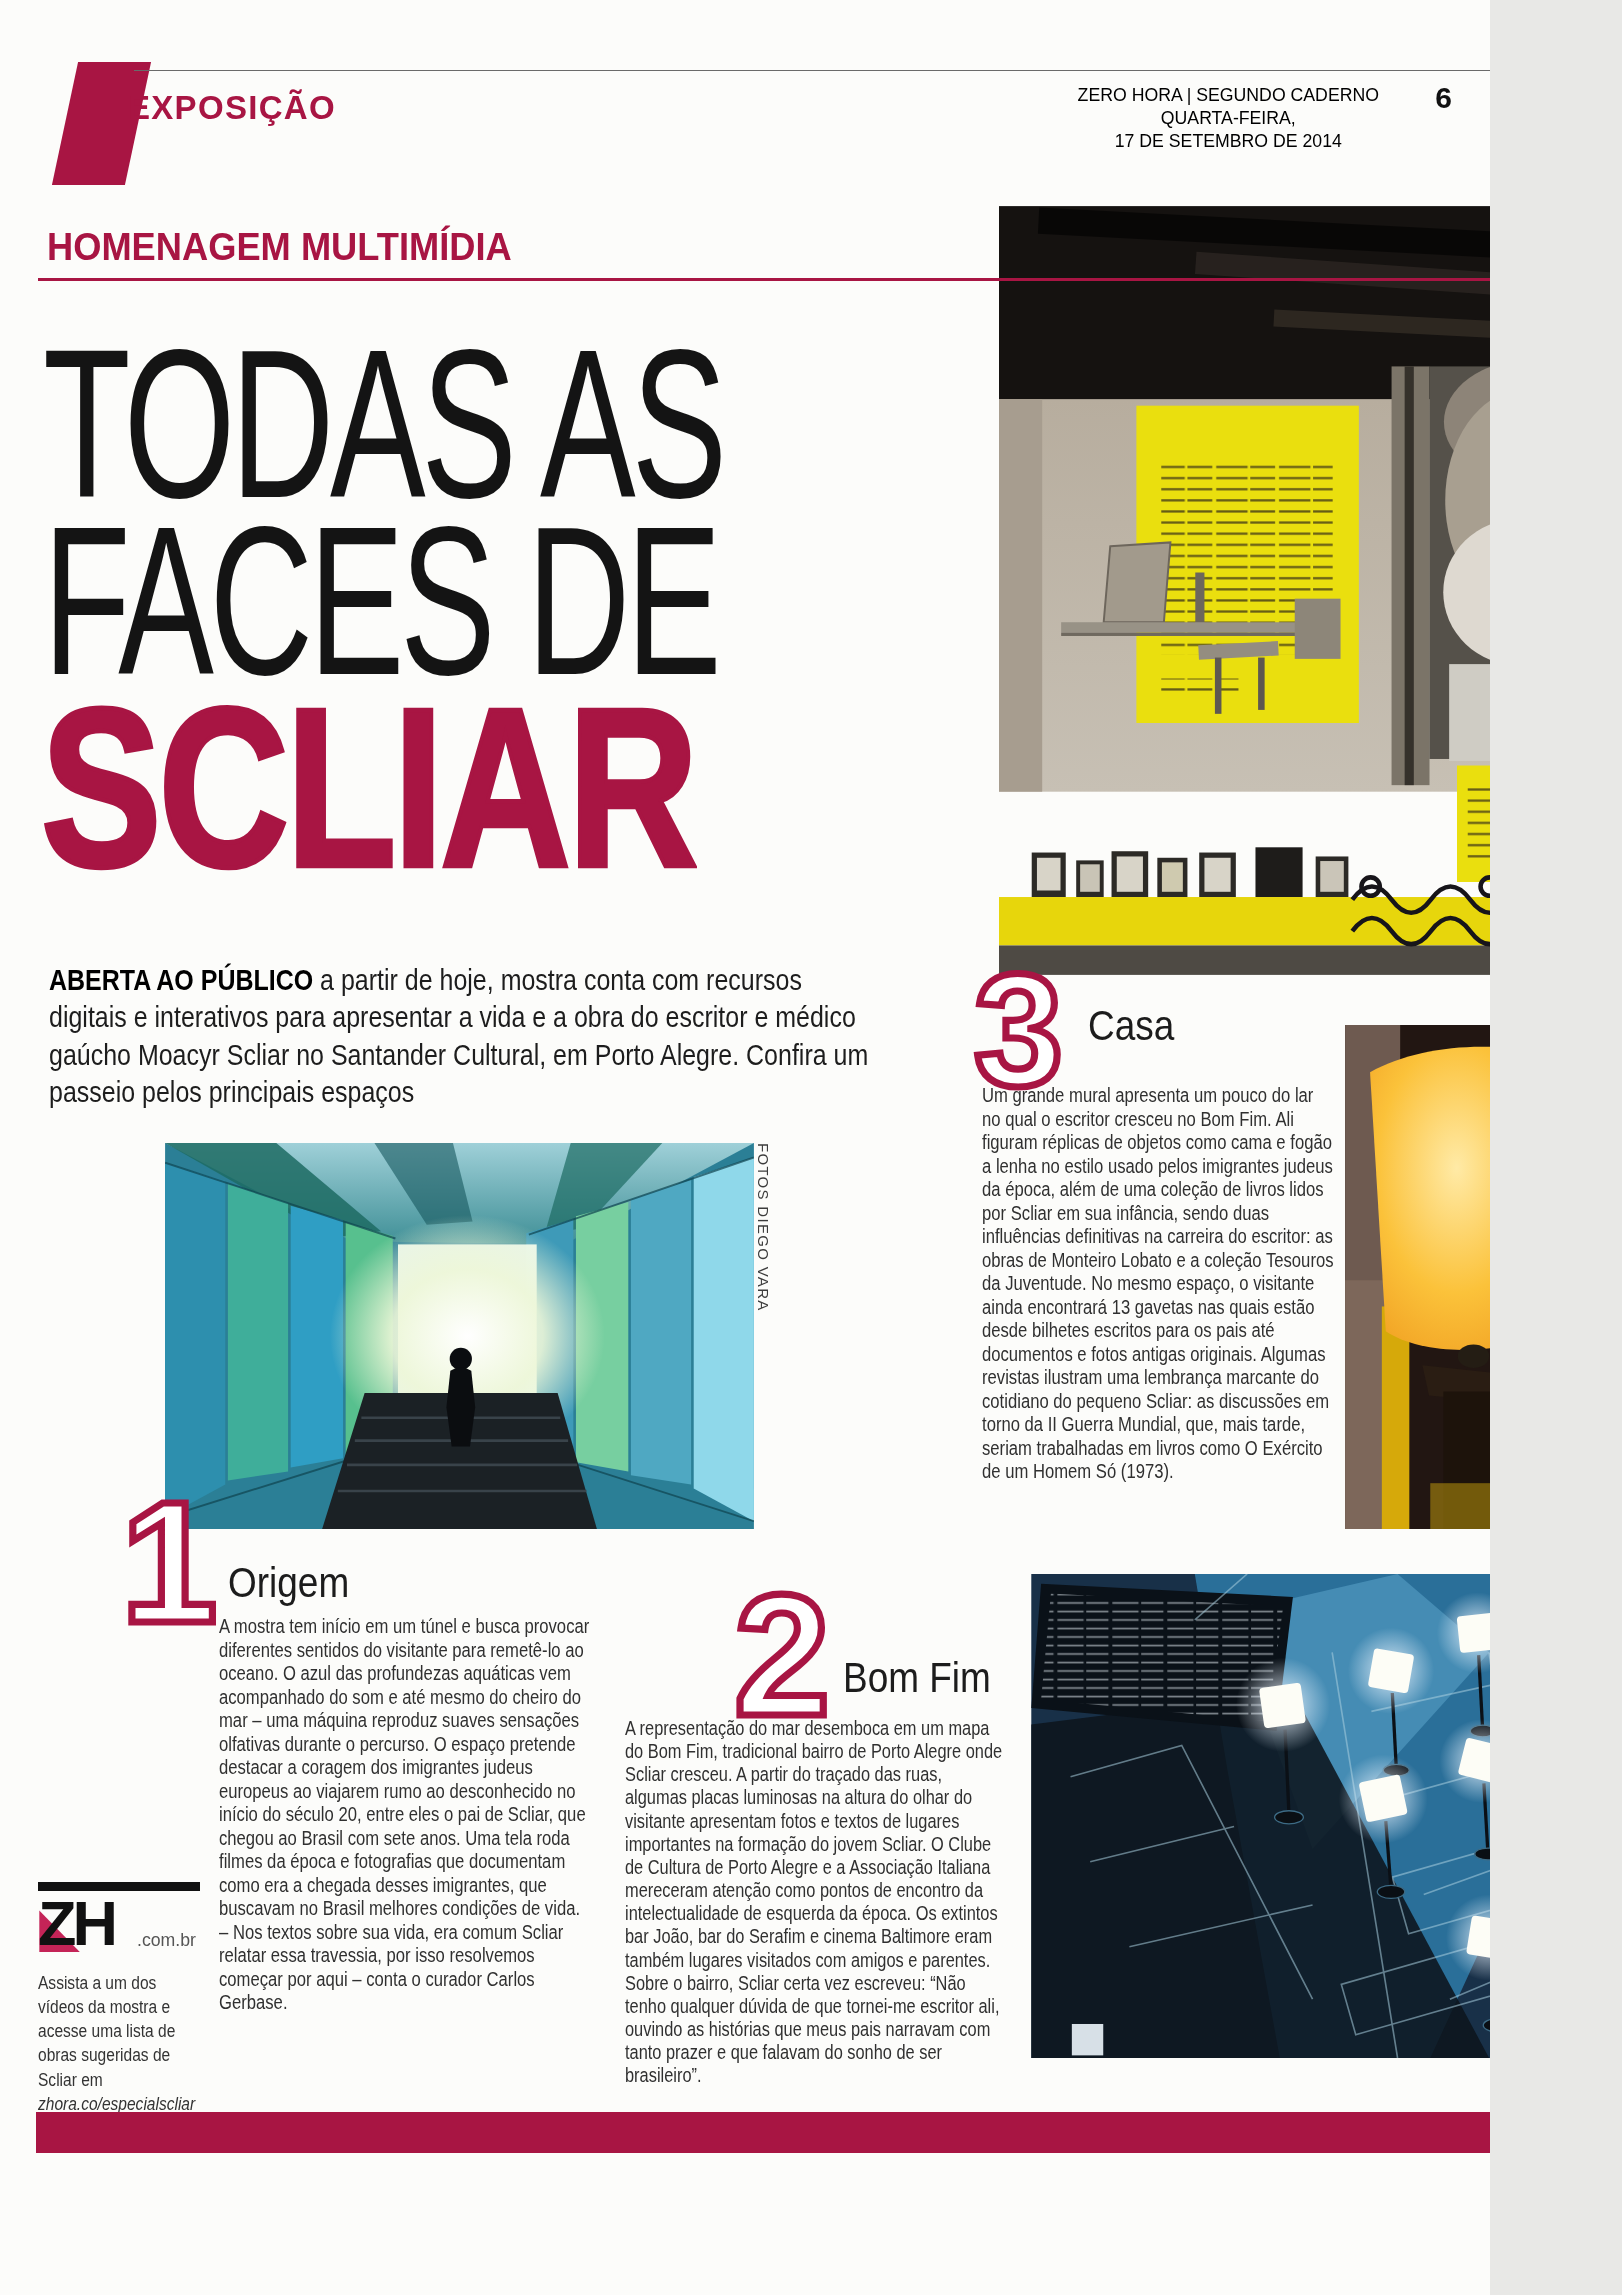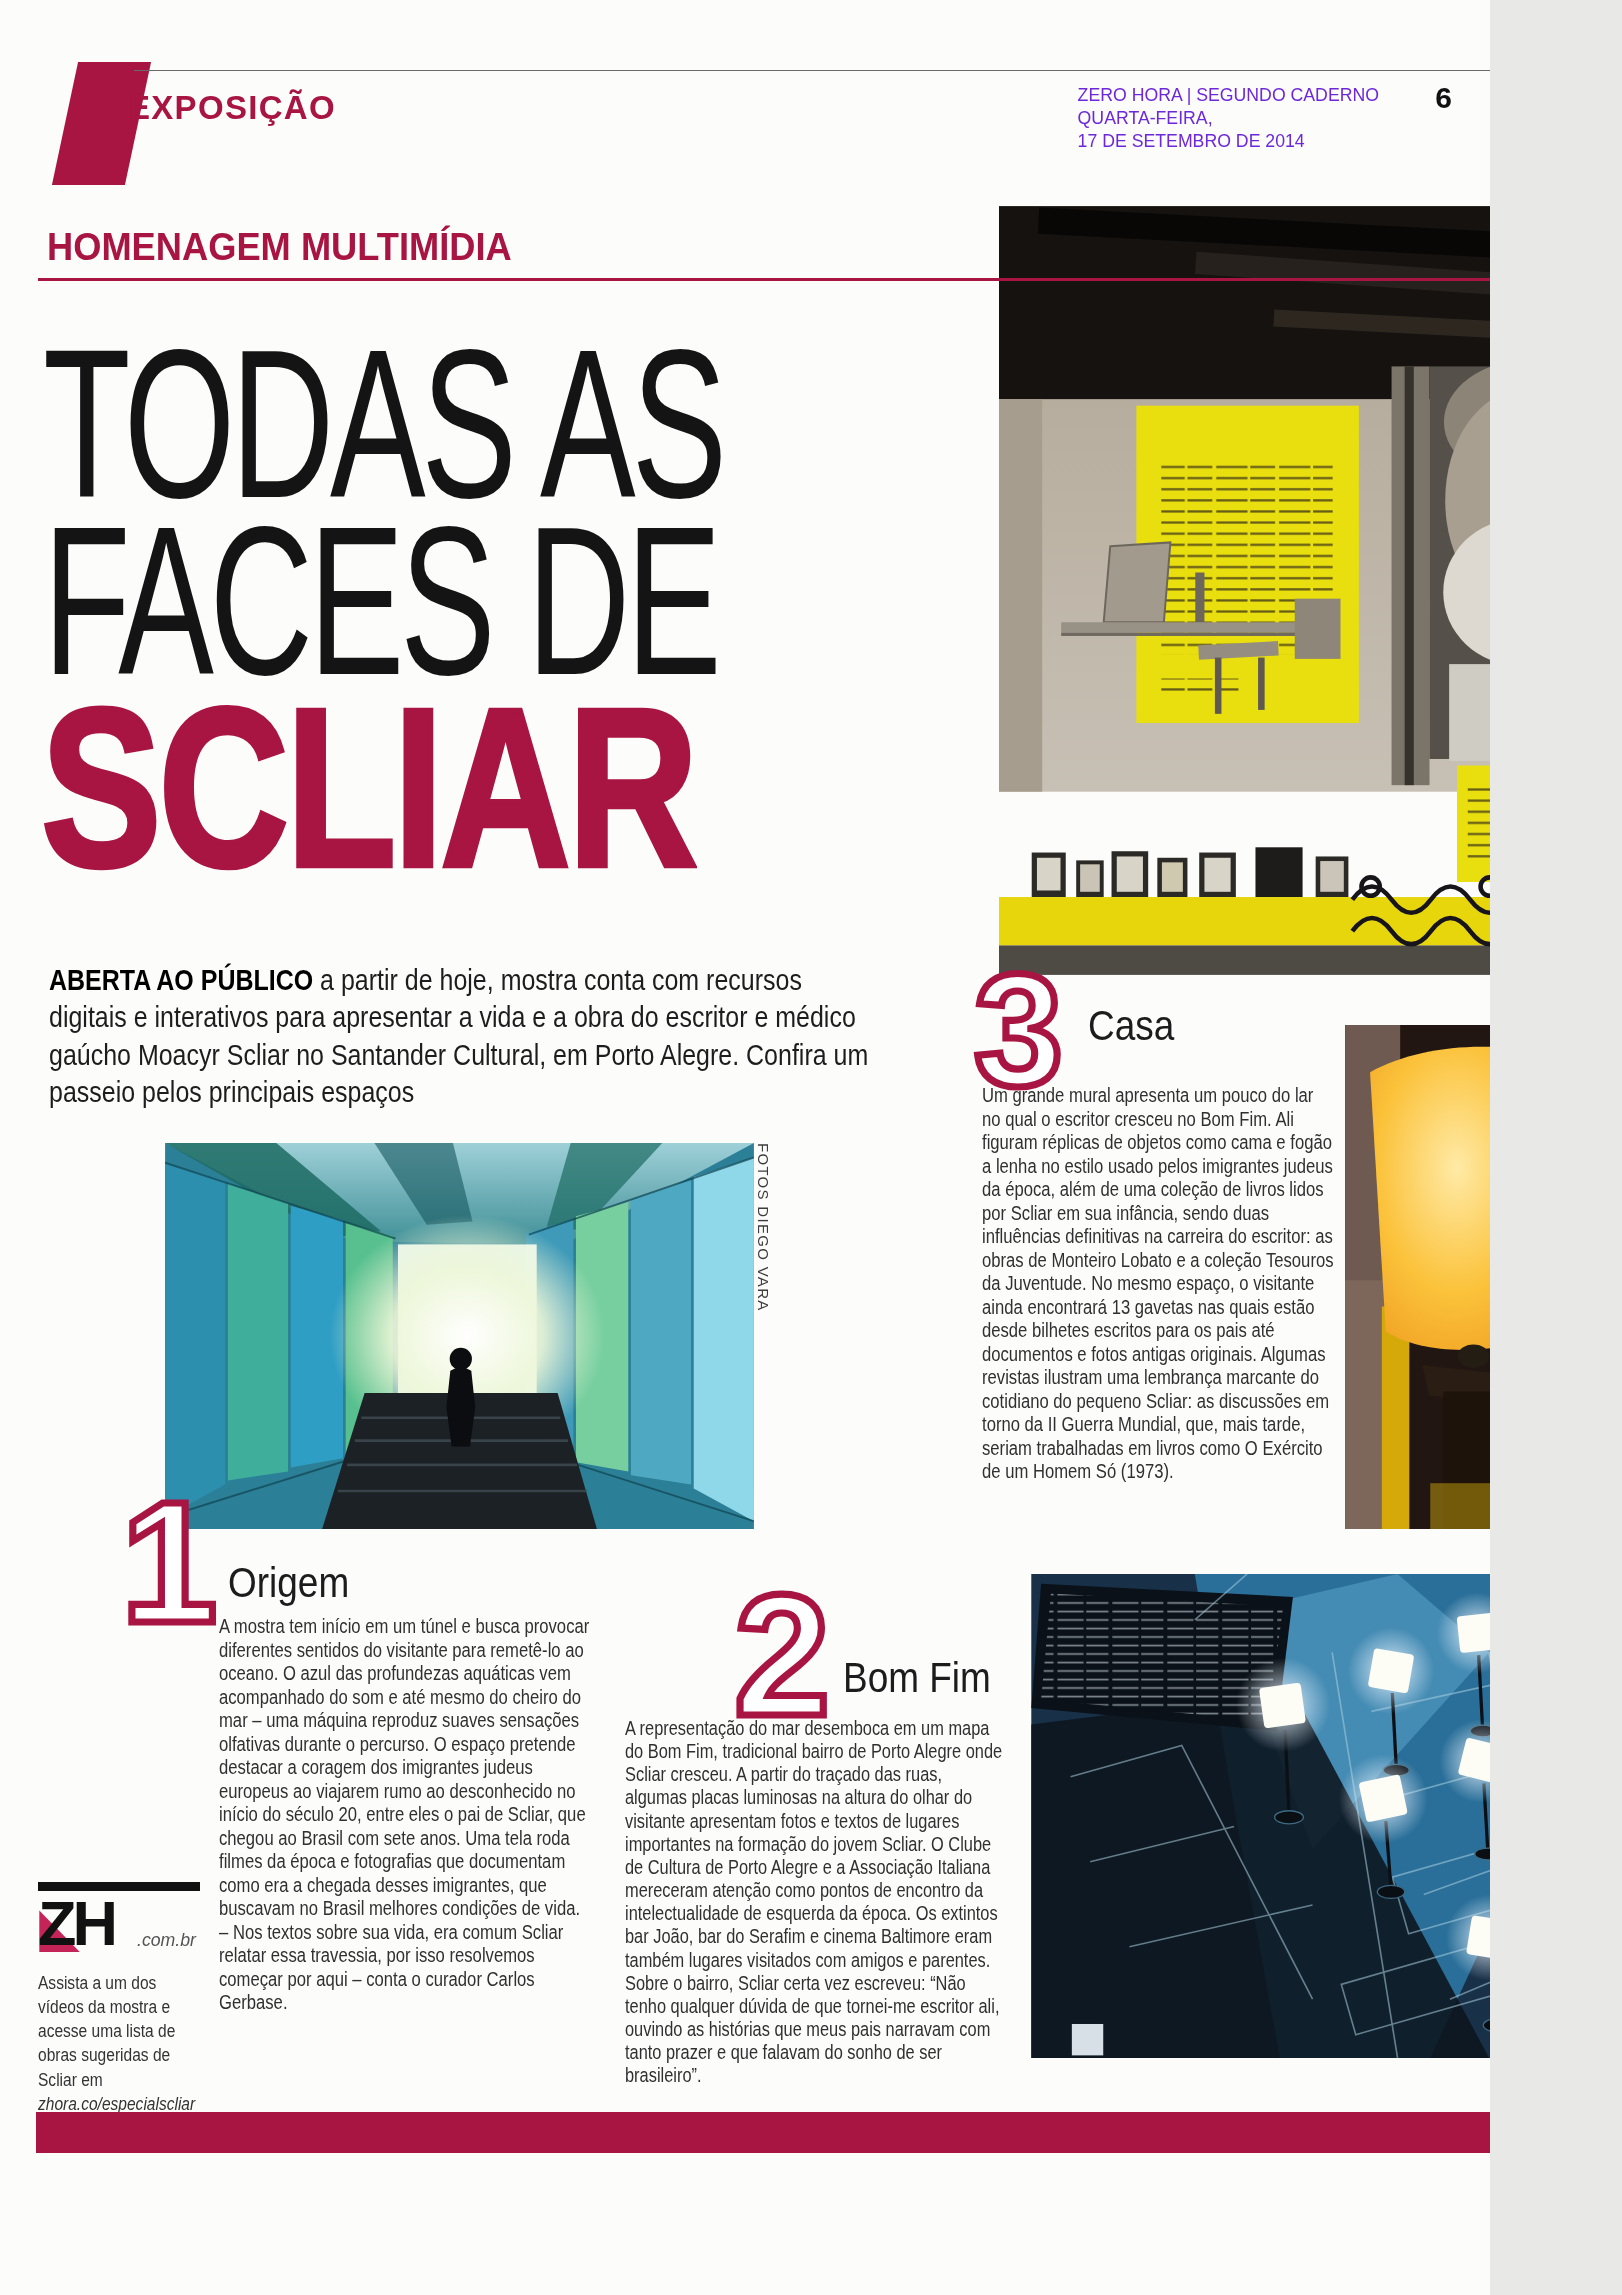--- a/index.html
+++ b/index.html
@@ -4,21 +4,21 @@
 <style>
   html,body{margin:0;padding:0;background:#e8e8e6;}
   #page{position:relative;width:1490px;height:2295px;background:#fcfcfa;overflow:hidden;
         font-family:"Liberation Sans",sans-serif;color:#2f2f2f;}
   .abs{position:absolute;}
   .cond{transform:scaleX(0.85);transform-origin:left top;}
   
   #kicker-flag{left:65px;top:62px;width:73px;height:123px;background:#a81543;transform:skewX(-12deg);}
   #kicker-label{left:128px;top:89px;font-size:33px;font-weight:700;letter-spacing:1.3px;color:#a81543;}
   #top-rule{left:134px;top:70px;width:1446px;height:1.3px;background:#6a6a6a;}
-  #masthead{right:111px;top:84px;text-align:left;font-size:17.7px;line-height:1.3;color:#6d28d9;}
+  #masthead{right:111px;top:84px;text-align:center;font-size:17.7px;line-height:1.3;color:#000000;}
   #page-number{right:38px;top:81px;font-size:30px;font-weight:700;color:#111;}
   #section-label{left:47px;top:225px;font-size:39px;font-weight:700;color:#a81543;transform:scaleX(0.93);transform-origin:left top;white-space:nowrap;}
   #section-rule{left:38px;top:278px;width:1544px;height:3.3px;background:#a81543;z-index:6;}
   
   .hl{left:43px;font-weight:400;color:#141414;letter-spacing:-6.5px;transform:scaleX(0.68);transform-origin:left top;white-space:nowrap;line-height:1;}
   #hl1{top:319px;font-size:211px;}
   #hl2{top:496px;font-size:211px;}
   #hl3{left:41px;top:675px;font-size:226px;font-weight:700;color:#a81543;letter-spacing:-3.9px;
        transform:scaleX(0.80);transform-origin:left top;-webkit-text-stroke:4.6px #a81543;line-height:1;white-space:nowrap;}
   
@@ -30,21 +30,21 @@
   .body-col{font-size:19.6px;line-height:1.2;color:#303030;}
   .body-col p{margin:0;}
   
   #photo-credit{left:755px;top:1143px;height:236px;writing-mode:vertical-rl;font-size:15px;letter-spacing:1.3px;color:#3c3c3c;}
   
   #zh-bar{left:38px;top:1882px;width:162px;height:8.5px;background:#111;}
   #zh-logo{left:38px;top:1896px;width:183px;height:69px;}
   #zh-tri{position:absolute;left:1.3px;top:14.4px;width:41px;height:42px;background:#c42457;
           clip-path:polygon(0 0,100% 100%,0 100%);}
   #zh-letters{position:absolute;left:0;top:-9.2px;font-size:63px;font-weight:700;letter-spacing:-3.9px;color:#111;}
-  #zh-domain{position:absolute;left:99px;top:34px;font-size:17.7px;color:#555;font-style:italic;}
+  #zh-domain{position:absolute;left:99px;top:34px;font-size:17.7px;color:#555;}
   #zh-text{left:38px;top:1971px;width:196px;font-size:18.3px;line-height:1.32;color:#333;}
   #zh-text .url{font-style:italic;}
   
   #bottom-band{left:36px;top:2112px;right:0;height:41px;background:#a81543;z-index:5;}
   svg{display:block;}
 </style>
 </head>
 <body>
 
 <div id="page">

